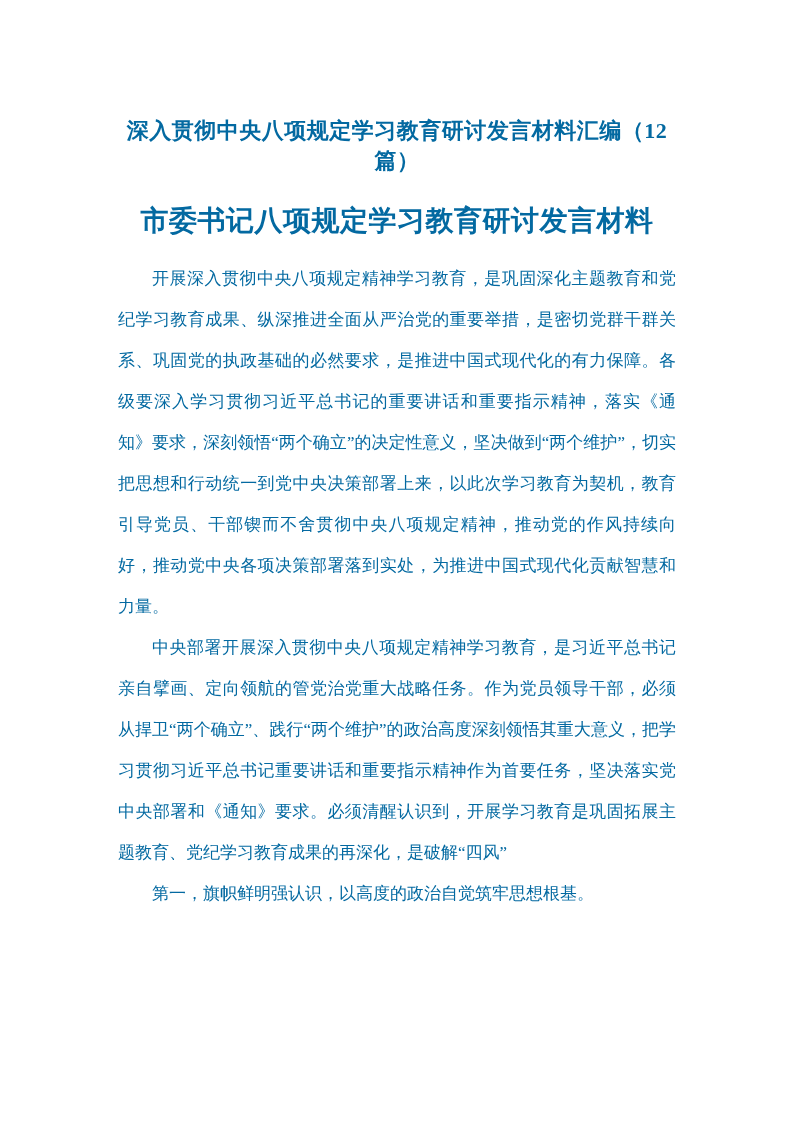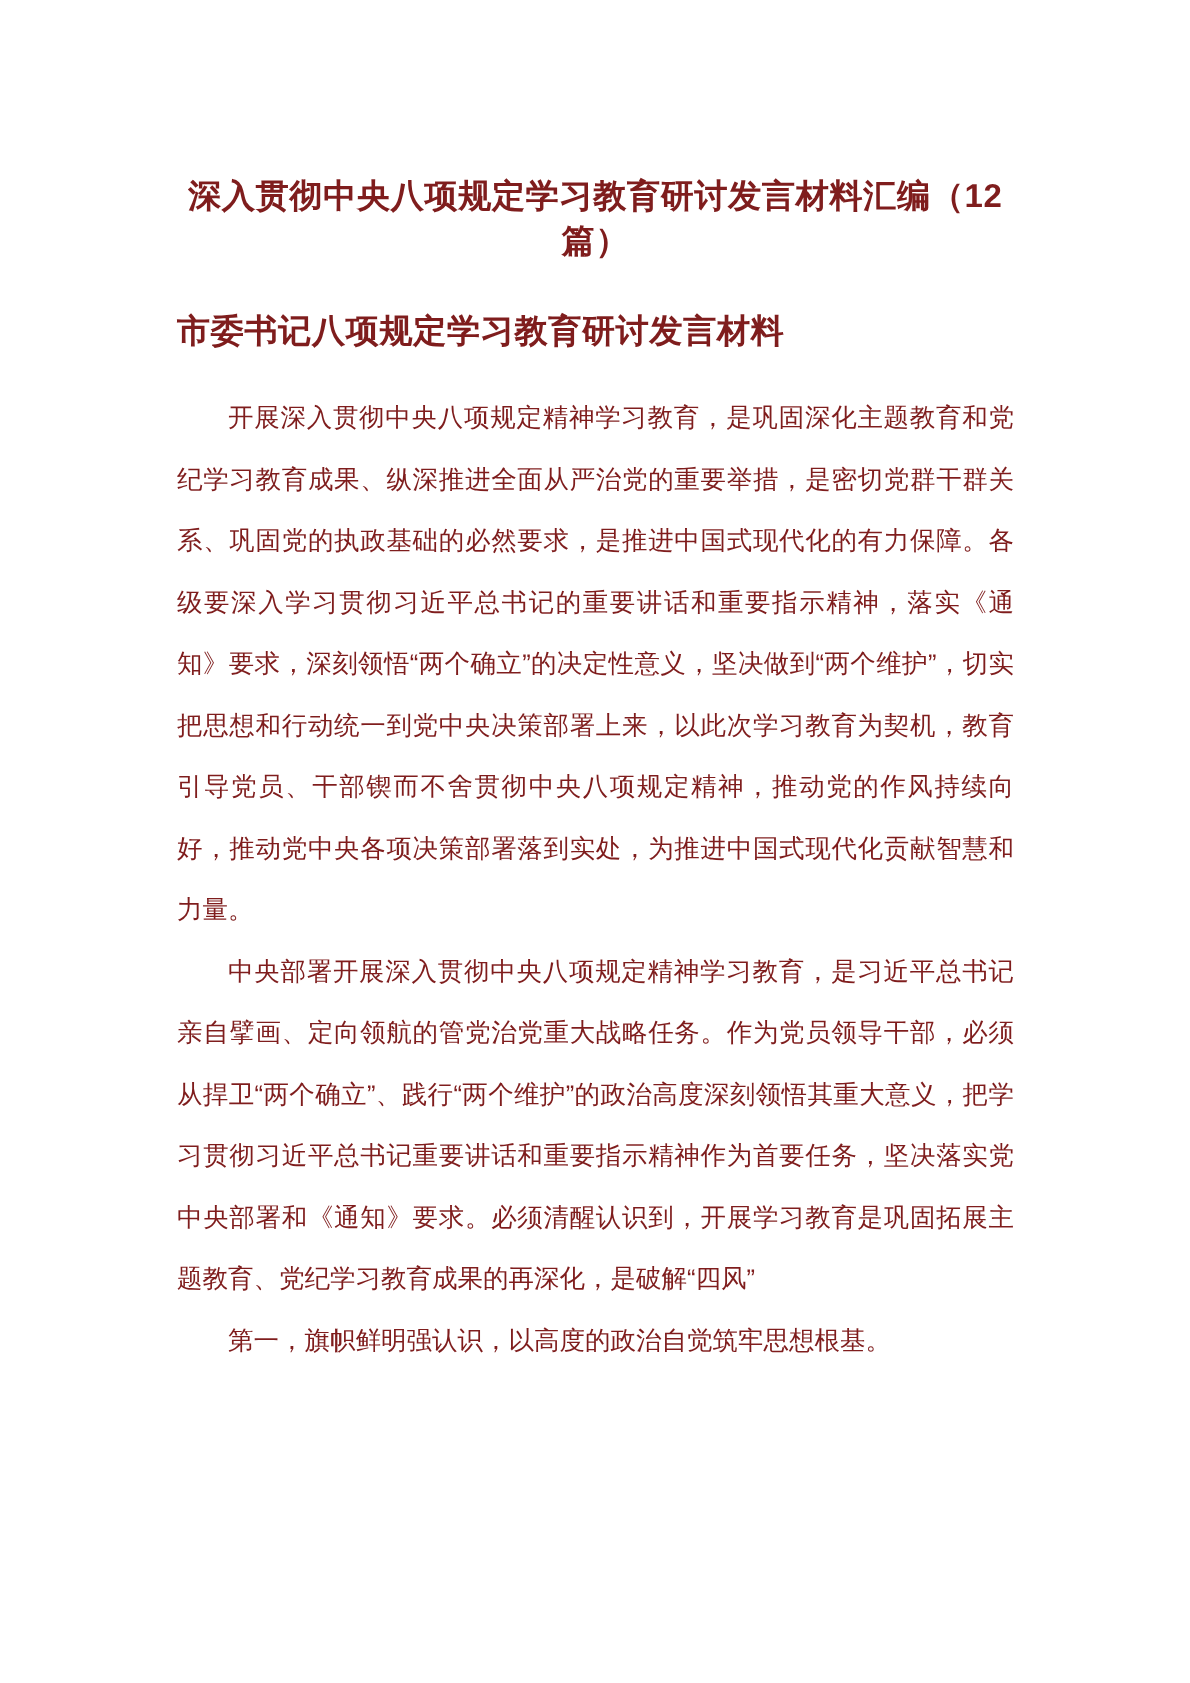--- a/index.html
+++ b/index.html
@@ -6,43 +6,43 @@
     margin: 0;
     padding: 0;
     background: #ffffff;
   }
   .page {
     position: relative;
     width: 793px;
     height: 932px;
     background: #ffffff;
     overflow: hidden;
-    font-family: Liberation Sans, sans-serif;
-    color: #7f1d1d;
+    font-family: Liberation Serif, serif;
+    color: #0369a1;
     box-sizing: border-box;
   }
   .content {
     box-sizing: border-box;
     width: 100%;
     height: 100%;
     padding: 116px 117px 0 118px;
   }
   .doc-title {
     font-size: 22px;
     line-height: 30px;
     font-weight: bold;
     text-align: center;
     margin: 0 0 30px 0;
     letter-spacing: 0.5px;
   }
   .doc-subtitle {
-    font-size: 22px;
+    font-size: 28px;
     line-height: 30px;
     font-weight: bold;
-    text-align: left;
+    text-align: center;
     margin: 0 0 22px 0;
     letter-spacing: 0.5px;
   }
   .body-paragraph {
     font-size: 17px;
     line-height: 41px;
     margin: 0;
     text-align: justify;
     text-justify: inter-ideograph;
     text-indent: 2em;

